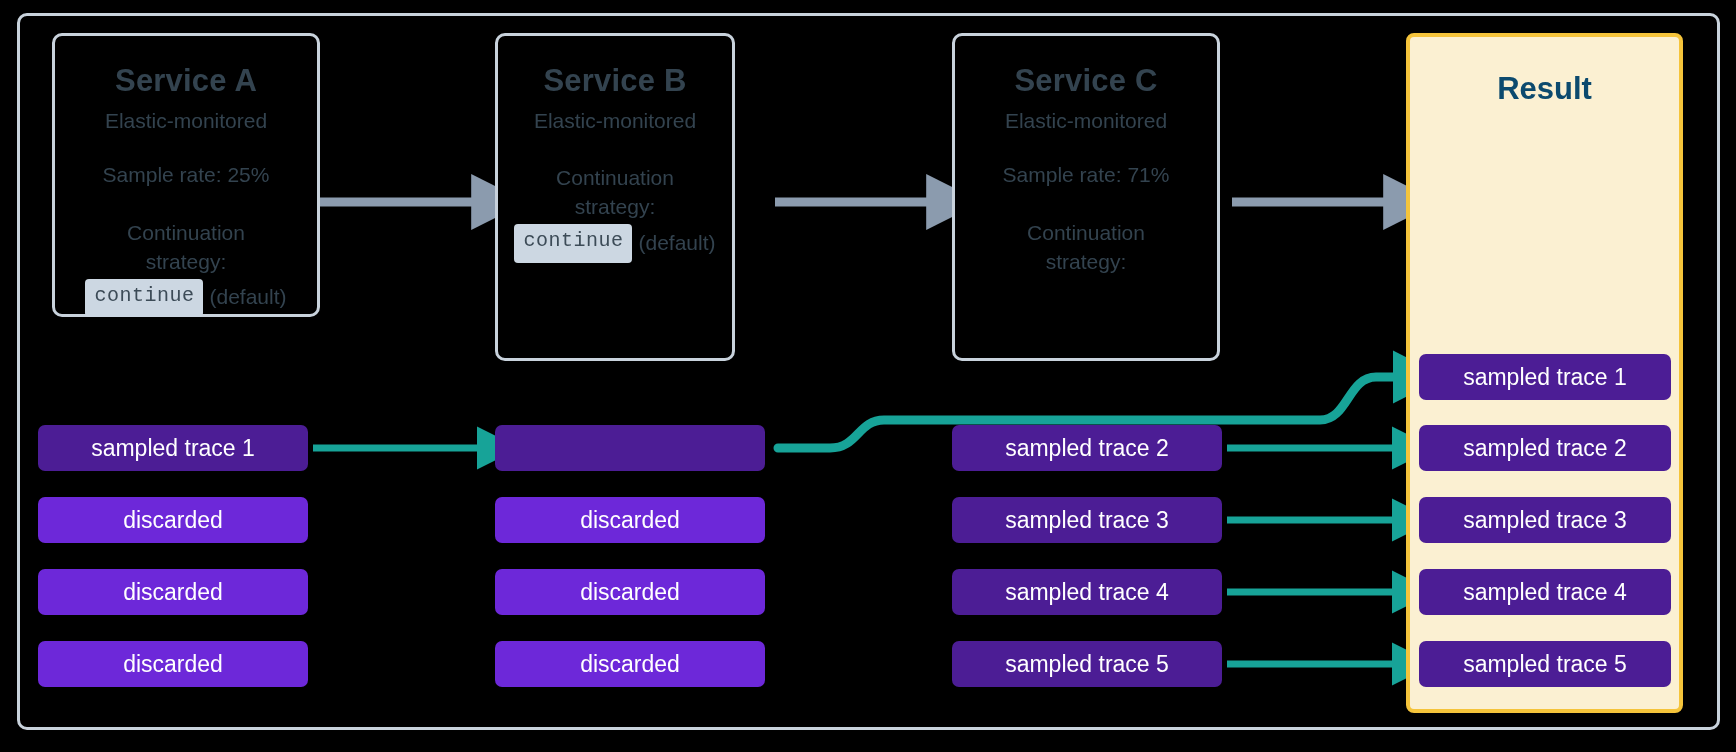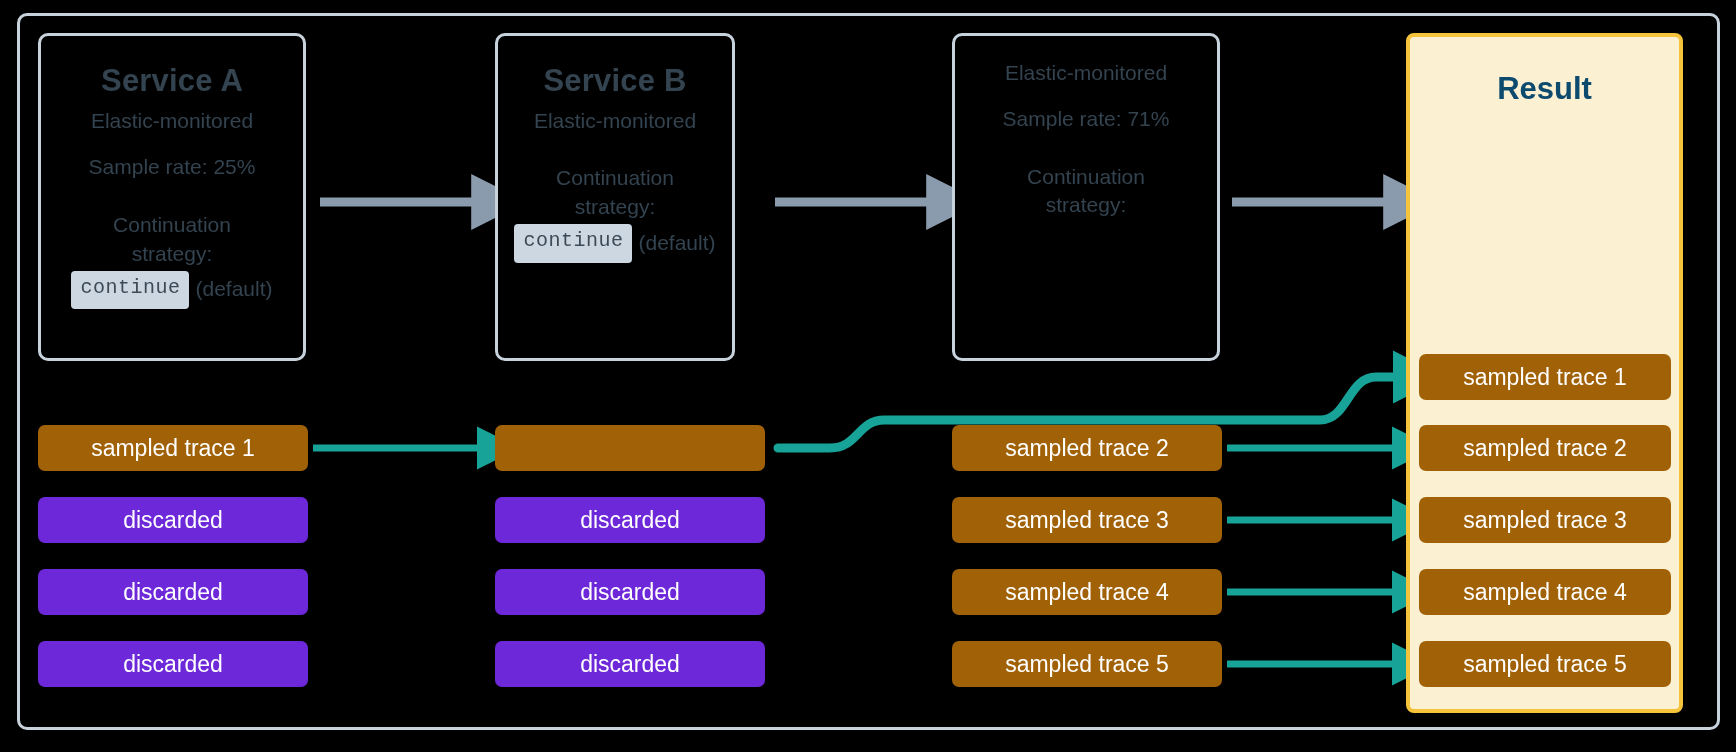--- a/index.html
+++ b/index.html
@@ -45,21 +45,21 @@
   }
   .service-sub{
     font-size:21px;
     color:#33434f;
     margin:10px 0 7px 0;
     line-height:1.25;
   }
   .service-rate{
     font-size:21px;
     color:#33434f;
-    margin:20px 0 0 0;
+    margin:28px 0 0 0;
     line-height:1.25;
   }
   .service-strategy{
     font-size:21px;
     color:#33434f;
     margin:30px 0 0 0;
     line-height:1.38;
     padding:0 16px;
   }
   .strategy-line{
@@ -105,21 +105,21 @@
     box-sizing:border-box;
     border-radius:7px;
     color:#ffffff;
     font-size:23px;
     display:flex;
     align-items:center;
     justify-content:center;
     line-height:1;
     white-space:nowrap;
   }
-  .pill.sampled{ background:#a16207; }
+  .pill.sampled{ background:#4c1d95; }
   .pill.discarded{ background:#6d28d9; }
   
   #wires{
     position:absolute;
     left:0; top:0;
     width:1736px; height:752px;
     pointer-events:none;
   }
 </style>
 </head>
@@ -154,21 +154,21 @@
       <path d="M 778 448 L 830 448 C 858 448 858 420 884 420 L 1320 420
                C 1348 420 1348 377 1376 377 L 1402 377" fill="none" stroke="#17a398" stroke-width="9" stroke-linecap="round" stroke-linejoin="round" marker-end="url(#teal-head-big)"></path>
 
       <line x1="1227" y1="448" x2="1400" y2="448" stroke="#17a398" stroke-width="7" marker-end="url(#teal-head)"></line>
       <line x1="1227" y1="520" x2="1400" y2="520" stroke="#17a398" stroke-width="7" marker-end="url(#teal-head)"></line>
       <line x1="1227" y1="592" x2="1400" y2="592" stroke="#17a398" stroke-width="7" marker-end="url(#teal-head)"></line>
       <line x1="1227" y1="664" x2="1400" y2="664" stroke="#17a398" stroke-width="7" marker-end="url(#teal-head)"></line>
     </g>
   </svg>
 
-  <div class="service-card" style="left:38px; top:33px; width:268px; height:328px;">
+  <div class="service-card" style="left:52px; top:33px; width:268px; height:284px;">
     <div class="service-title">Service A</div>
     <div class="service-sub">Elastic-monitored</div>
     <div class="service-rate">Sample rate: 25%</div>
     <div class="service-strategy">
       <div>Continuation</div>
       <div>strategy:</div>
       <div class="strategy-line">
         <span class="code-chip">continue</span><span class="default-note">(default)</span>
       </div>
     </div>
@@ -180,20 +180,21 @@
     <div class="service-strategy">
       <div>Continuation</div>
       <div>strategy:</div>
       <div class="strategy-line">
         <span class="code-chip">continue</span><span class="default-note">(default)</span>
       </div>
     </div>
   </div>
 
   <div class="service-card" style="left:952px; top:33px; width:268px; height:328px;">
+    <div class="service-title">Service C</div>
     <div class="service-sub">Elastic-monitored</div>
     <div class="service-rate">Sample rate: 71%</div>
     <div class="service-strategy">
       <div>Continuation</div>
       <div>strategy:</div>
     </div>
   </div>
 
   <div id="result-card" style="left:1406px; top:33px; width:277px; height:680px;">
     <div id="result-title">Result</div>

